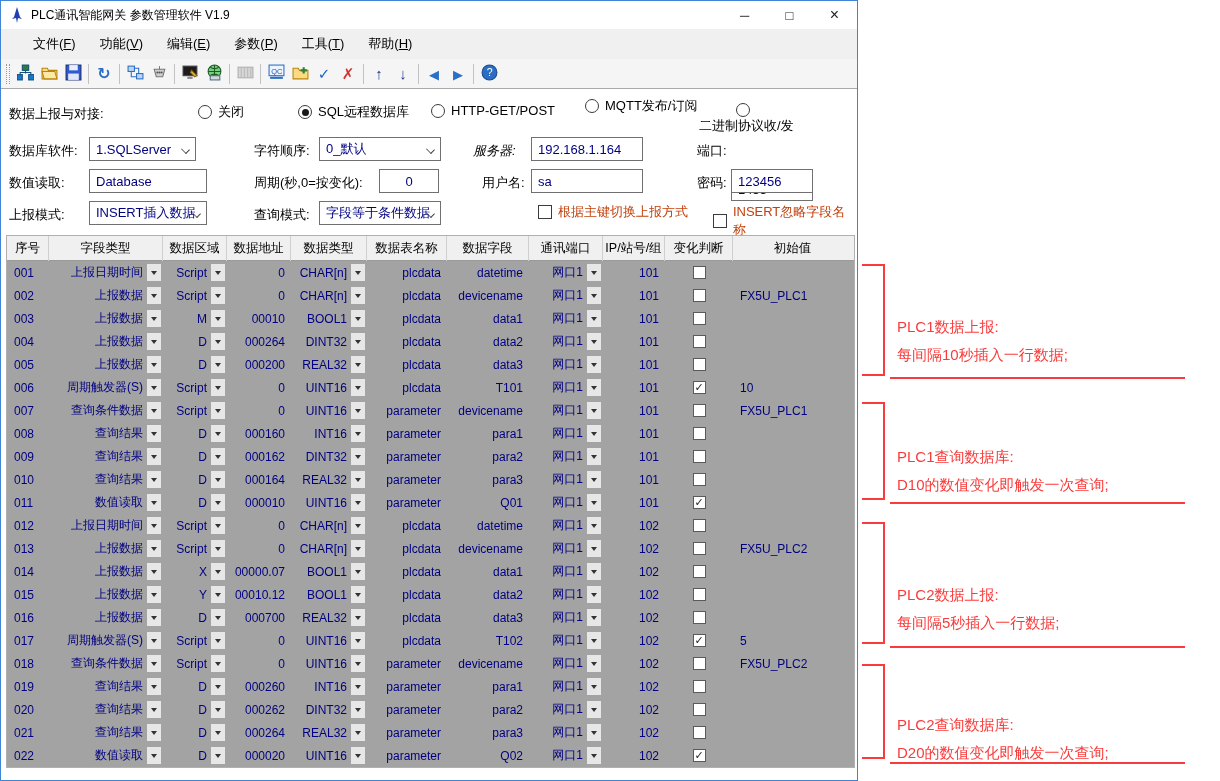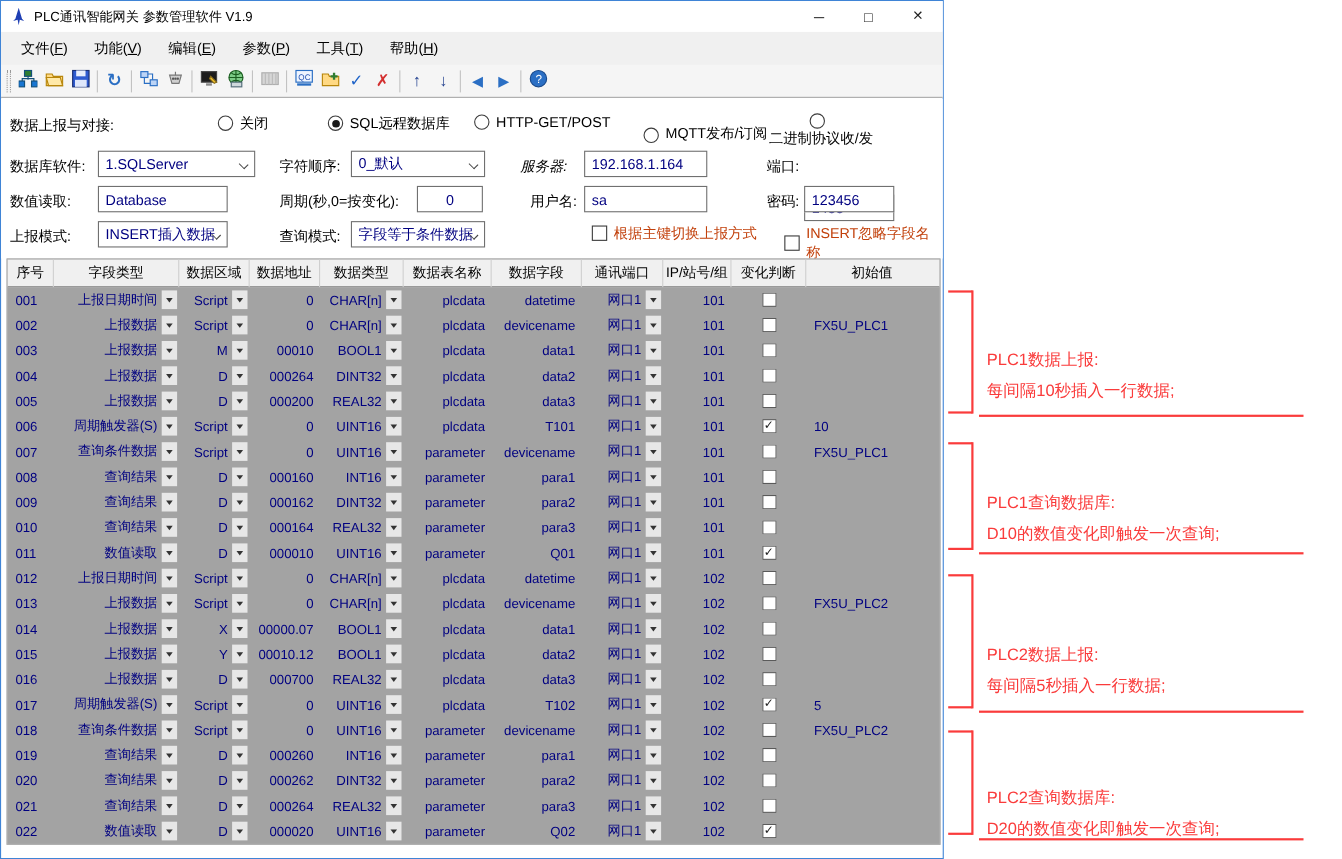--- a/index.html
+++ b/index.html
@@ -6,21 +6,21 @@
   html,body { width:1220px; height:781px; background:#fff; font-family:"Liberation Sans","DejaVu Sans",sans-serif; }
   .canvas { position:relative; width:1220px; height:781px; background:#fff; overflow:hidden; }
 
   
   .window { position:absolute; left:0; top:0; width:858px; height:781px; background:#fff; border:1px solid #3f84d6; }
   .titlebar { position:absolute; left:0; top:0; width:100%; height:28px; background:#fff; display:flex; align-items:center; }
   .app-icon { width:16px; height:16px; margin:0 6px 0 8px; }
   .title { font-size:12px; color:#000; }
   .win-btns { position:absolute; right:0; top:0; height:28px; display:flex; }
   .win-btn { width:45px; height:28px; display:flex; align-items:center; justify-content:center; font-size:13px; color:#222; }
-  .menubar { position:absolute; left:0; top:28px; width:100%; height:30px; background:#f0f0f0; display:flex; align-items:center; padding-left:6px; }
+  .menubar { position:absolute; left:0; top:28px; width:100%; height:30px; background:#f0f0f0; display:flex; align-items:center; padding-left:20px; }
   .menu-item { font-size:13px; color:#000; padding:4px 12px; }
   .menu-item u { text-decoration:underline; }
   .toolbar { position:absolute; left:0; top:58px; width:100%; height:30px; background:#f5f5f5; border-bottom:1px solid #a9a9a9; display:flex; align-items:center; padding-left:2px; }
   .grip { width:4px; height:20px; margin:0 3px; border-left:1px dotted #999; border-right:1px dotted #999; }
   .tb-btn { width:24px; height:24px; display:flex; align-items:center; justify-content:center; font-size:15px; }
   .tb-sep { width:1px; height:20px; background:#c2c2c2; margin:0 3px; }
   .tb-glyph { line-height:1; }
 
   
   .config { position:absolute; left:0; top:89px; width:100%; height:145px; background:#fff; }
@@ -203,32 +203,32 @@
           <div class="radio" style="left: 297px; top: 13px;">
             <span class="circ">
               <span class="dot"></span>
             </span>
             <span class="rlbl">SQL远程数据库</span>
           </div>
           <div class="radio" style="left: 430px; top: 13px; justify-content: space-between;">
             <span class="circ"></span>
             <span class="rlbl">HTTP-GET/POST</span>
           </div>
-          <div class="radio" style="left: 584px; top: 22px; align-items: flex-end;">
+          <div class="radio" style="left: 584px; top: 7px;">
             <span class="circ"></span>
             <span class="rlbl">MQTT发布/订阅</span>
           </div>
           <div class="radio" style="left: 692px; top: 13px; flex-direction: column;">
             <span class="circ"></span>
             <span class="rlbl">二进制协议收/发</span>
           </div>
         </div>
 
       <span class="lbl" style="left:8px; top:52px;">数据库软件:</span>
-      <div class="field combo" style="left:88px; top:47px; width:143px;">
+      <div class="field combo" style="left:88px; top:47px; width:107px;">
           <span>1.SQLServer</span>
           <span class="chev"></span>
         </div>
       <span class="lbl" style="left:253px; top:52px;">字符顺序:</span>
       <div class="field combo" style="left:318px; top:47px; width:122px;">
           <span>0_默认</span>
           <span class="chev"></span>
         </div>
       <span class="lbl" style="left:472px; top:52px;font-style:italic;">服务器:</span>
       <div class="field" style="left:530px; top:47px; width:112px;">

